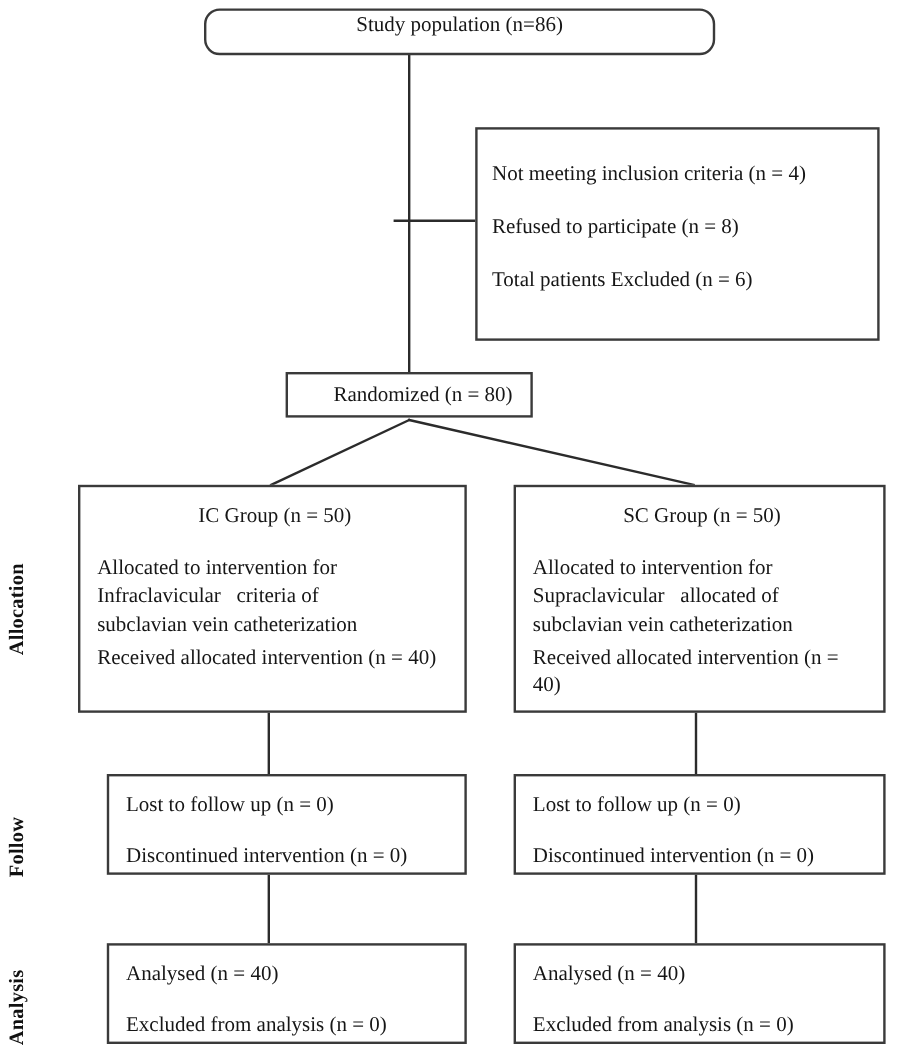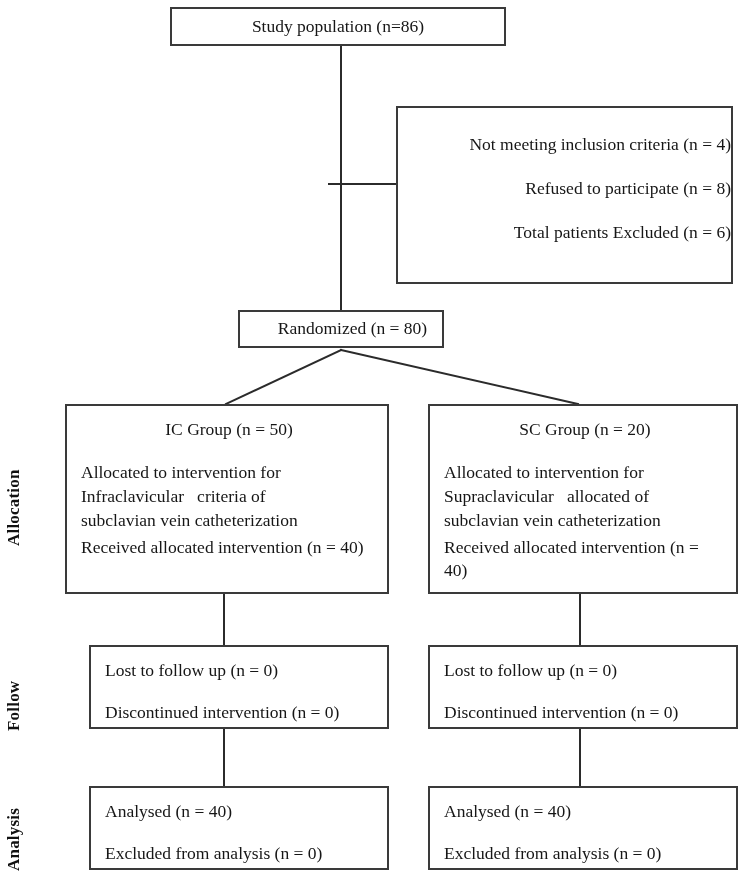--- a/index.html
+++ b/index.html
@@ -41,34 +41,33 @@
   }
 
   .node .line {
     white-space: pre-wrap;
   }
 
   
   #node-study-population {
     left: 170px;
     top: 7px;
-    width: 336px;
+    width: 426px;
     height: 39px;
     display: flex;
-    align-items: center;
     justify-content: center;
+    border-radius: 13px;
   }
 
   #node-excluded {
     left: 396px;
     top: 106px;
     width: 337px;
     height: 178px;
-    padding: 25px 0 0 38px;
-    text-align: right;
+    padding: 25px 0 0 12px;
   }
   #node-excluded .line { margin-bottom: 21px; }
 
   #node-randomized {
     left: 238px;
     top: 310px;
     width: 206px;
     height: 38px;
     display: flex;
     align-items: center;
@@ -191,21 +190,21 @@
     <div class="line group-title">IC Group (n = 50)</div>
     <div class="group-body">
       <div class="line">Allocated to intervention for</div>
       <div class="line">Infraclavicular   criteria of</div>
       <div class="line">subclavian vein catheterization</div>
     </div>
     <div class="line group-received">Received allocated intervention (n = 40)</div>
   </div>
 
   <div class="node" id="node-sc-group">
-    <div class="line group-title">SC Group (n = 20)</div>
+    <div class="line group-title">SC Group (n = 50)</div>
     <div class="group-body">
       <div class="line">Allocated to intervention for</div>
       <div class="line">Supraclavicular   allocated of</div>
       <div class="line">subclavian vein catheterization</div>
     </div>
     <div class="line group-received">Received allocated intervention (n = 40)</div>
   </div>
 
   <div class="node stack" id="node-ic-follow">
     <div class="line">Lost to follow up (n = 0)</div>

